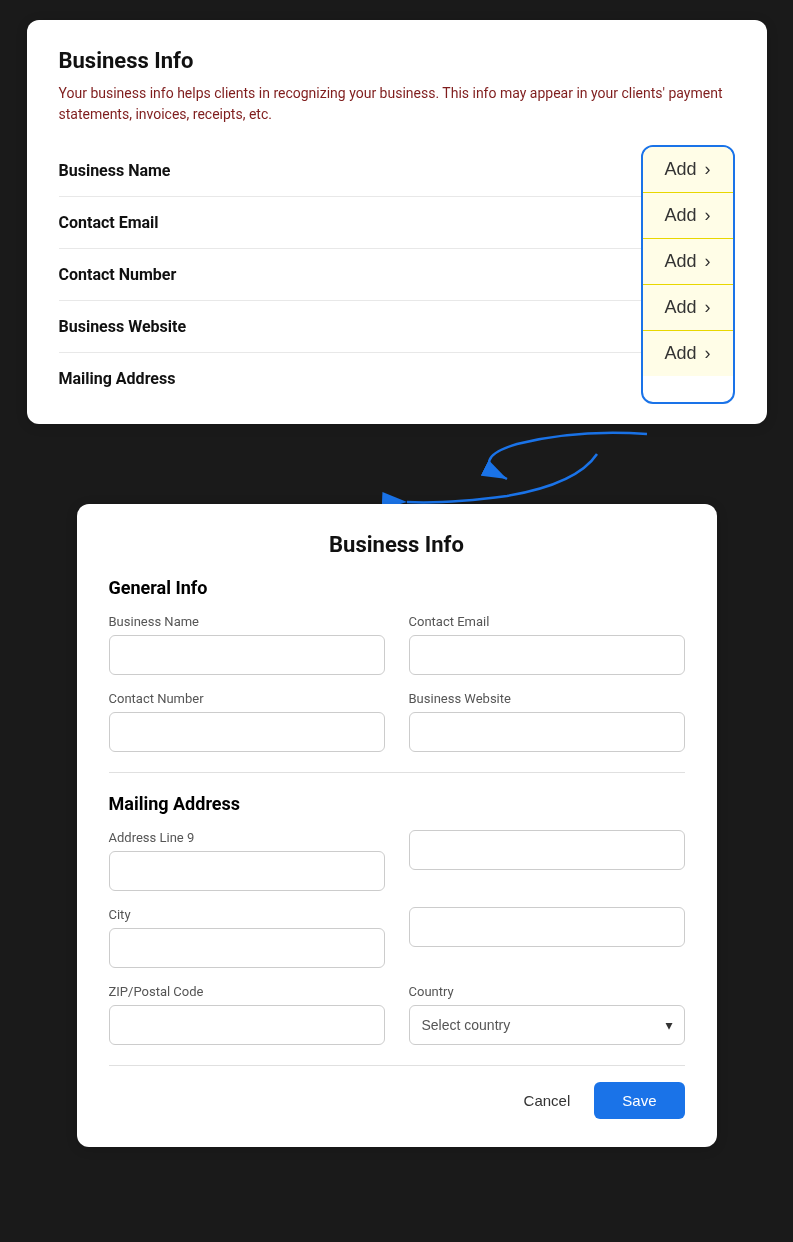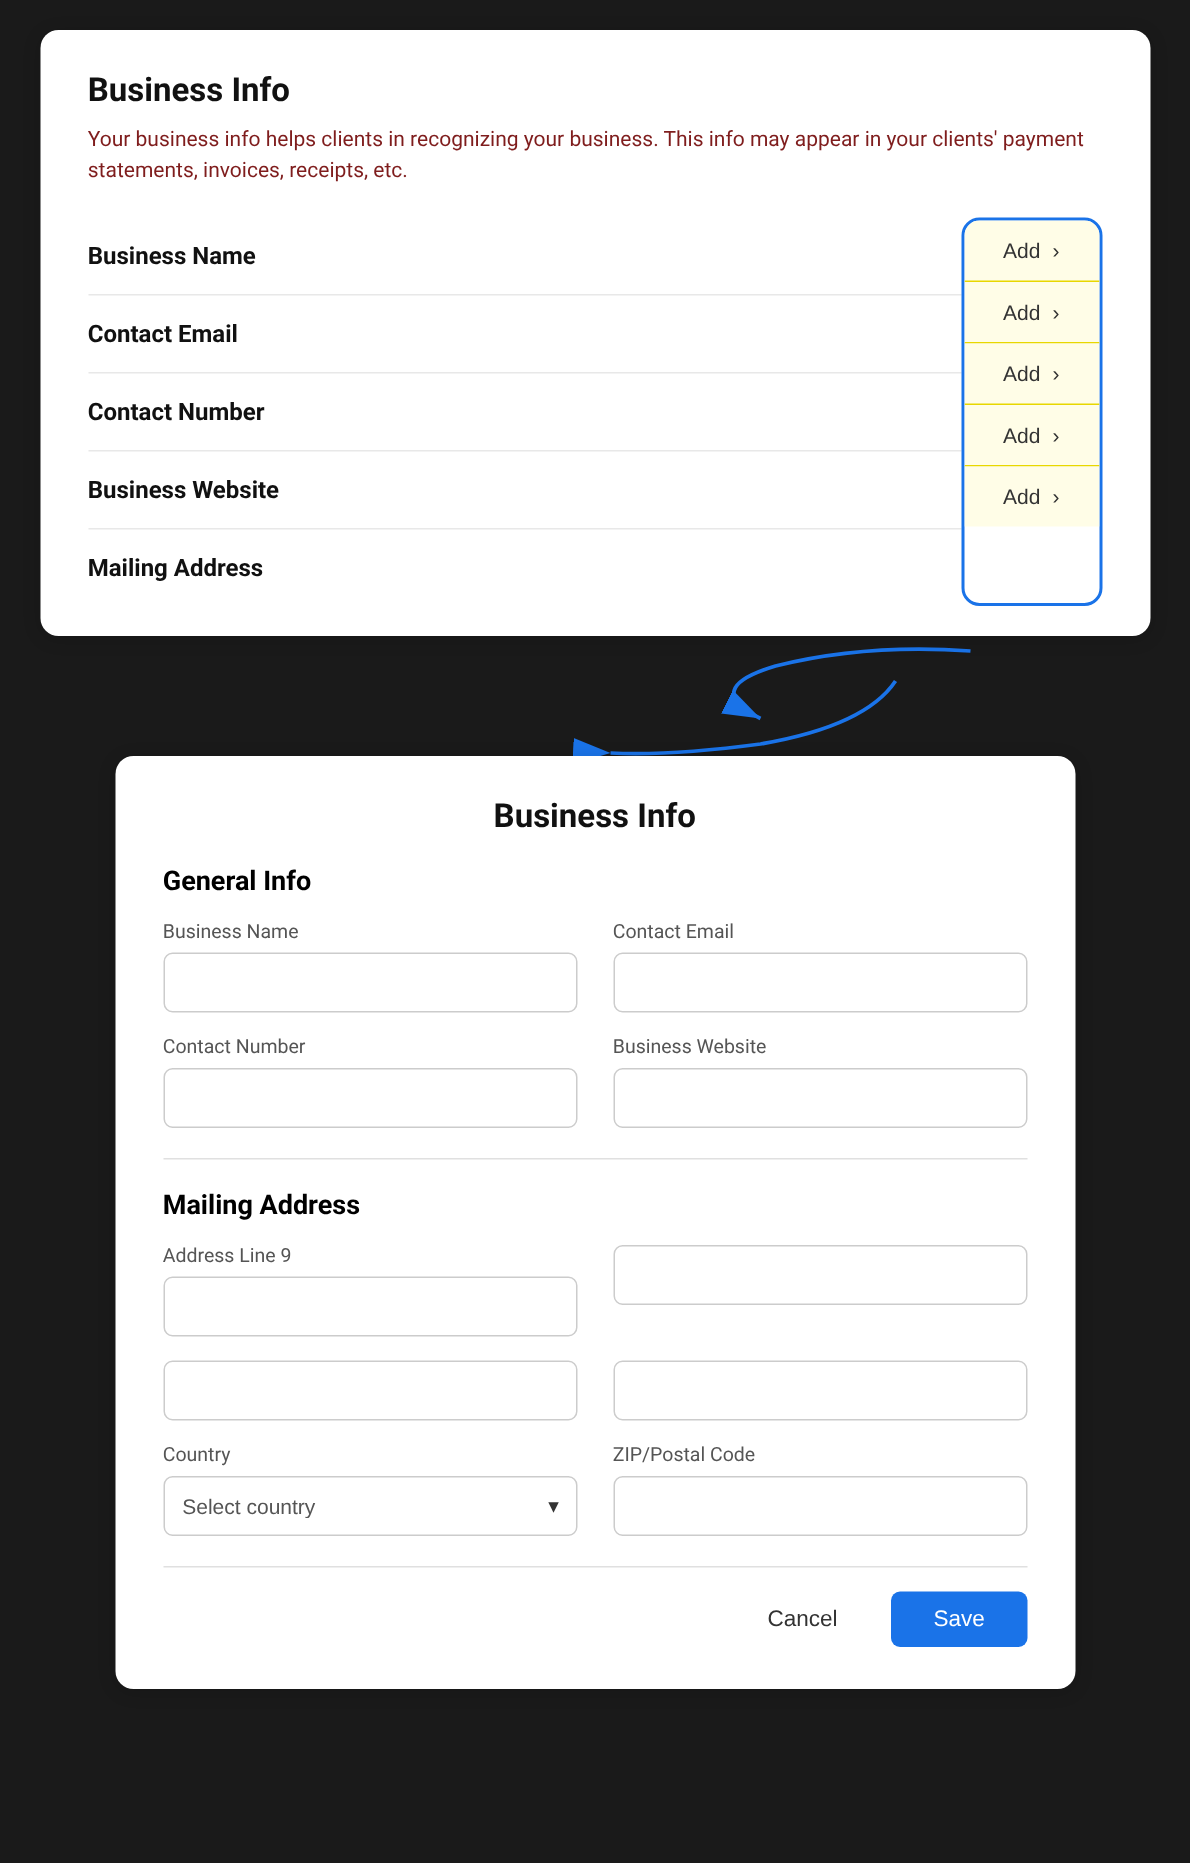--- a/index.html
+++ b/index.html
@@ -137,21 +137,20 @@
       top: 50%;
       transform: translateY(-50%);
       pointer-events: none;
       color: #333;
       font-size: 14px;
     }
 
     .form-actions {
       display: flex;
       justify-content: flex-end;
-      gap: 12px;
       margin-top: 20px;
       padding-top: 16px;
       border-top: 1px solid #e0e0e0;
     }
 
     .cancel-btn {
       background: #fff;
       border: none;
       border-radius: 6px;
       padding: 10px 24px;
@@ -204,21 +203,21 @@
       overflow: hidden;
       display: flex;
       flex-direction: column;
     }
 
     .highlighted-btn {
       background: #fffde7;
       border: none;
       border-bottom: 1px solid #e8d700;
       padding: 12px 20px;
-      font-size: 14px;
+      font-size: 18px;
       color: #333;
       cursor: pointer;
       display: flex;
       align-items: center;
       gap: 8px;
       width: 90px;
       justify-content: center;
     }
 
     .highlighted-btn:last-child {
@@ -326,38 +325,39 @@
     <p class="section-title">Mailing Address</p>
     <div class="form-grid">
       <div class="form-field">
         <label>Address Line 9</label>
         <input type="text" style="">
       </div>
       <div class="form-field">
         <input type="text" style="">
       </div>
       <div class="form-field">
-        <input type="text" style="">
-      </div>
-      <div class="form-field">
+        <label>City</label>
+        <input type="text" style="">
+      </div>
+      <div class="form-field">
+        <input type="text" style="">
+      </div>
+      <div class="form-field">
+        <label>ZIP/Postal Code</label>
         <input type="text" style="">
       </div>
       <div class="form-field">
         <label>Country</label>
         <div class="select-wrapper">
           <select class="country-select">
             <option value="">Select country</option>
           </select>
           <span class="chevron-down">▾</span>
         </div>
       </div>
-      <div class="form-field">
-        <label>ZIP/Postal Code</label>
-        <input type="text" style="">
-      </div>
     </div>
   </div>
 
   <div class="form-actions">
     <button class="cancel-btn">Cancel</button>
     <button class="save-btn">Save</button>
   </div>
 </div>
 
 </body></html>

